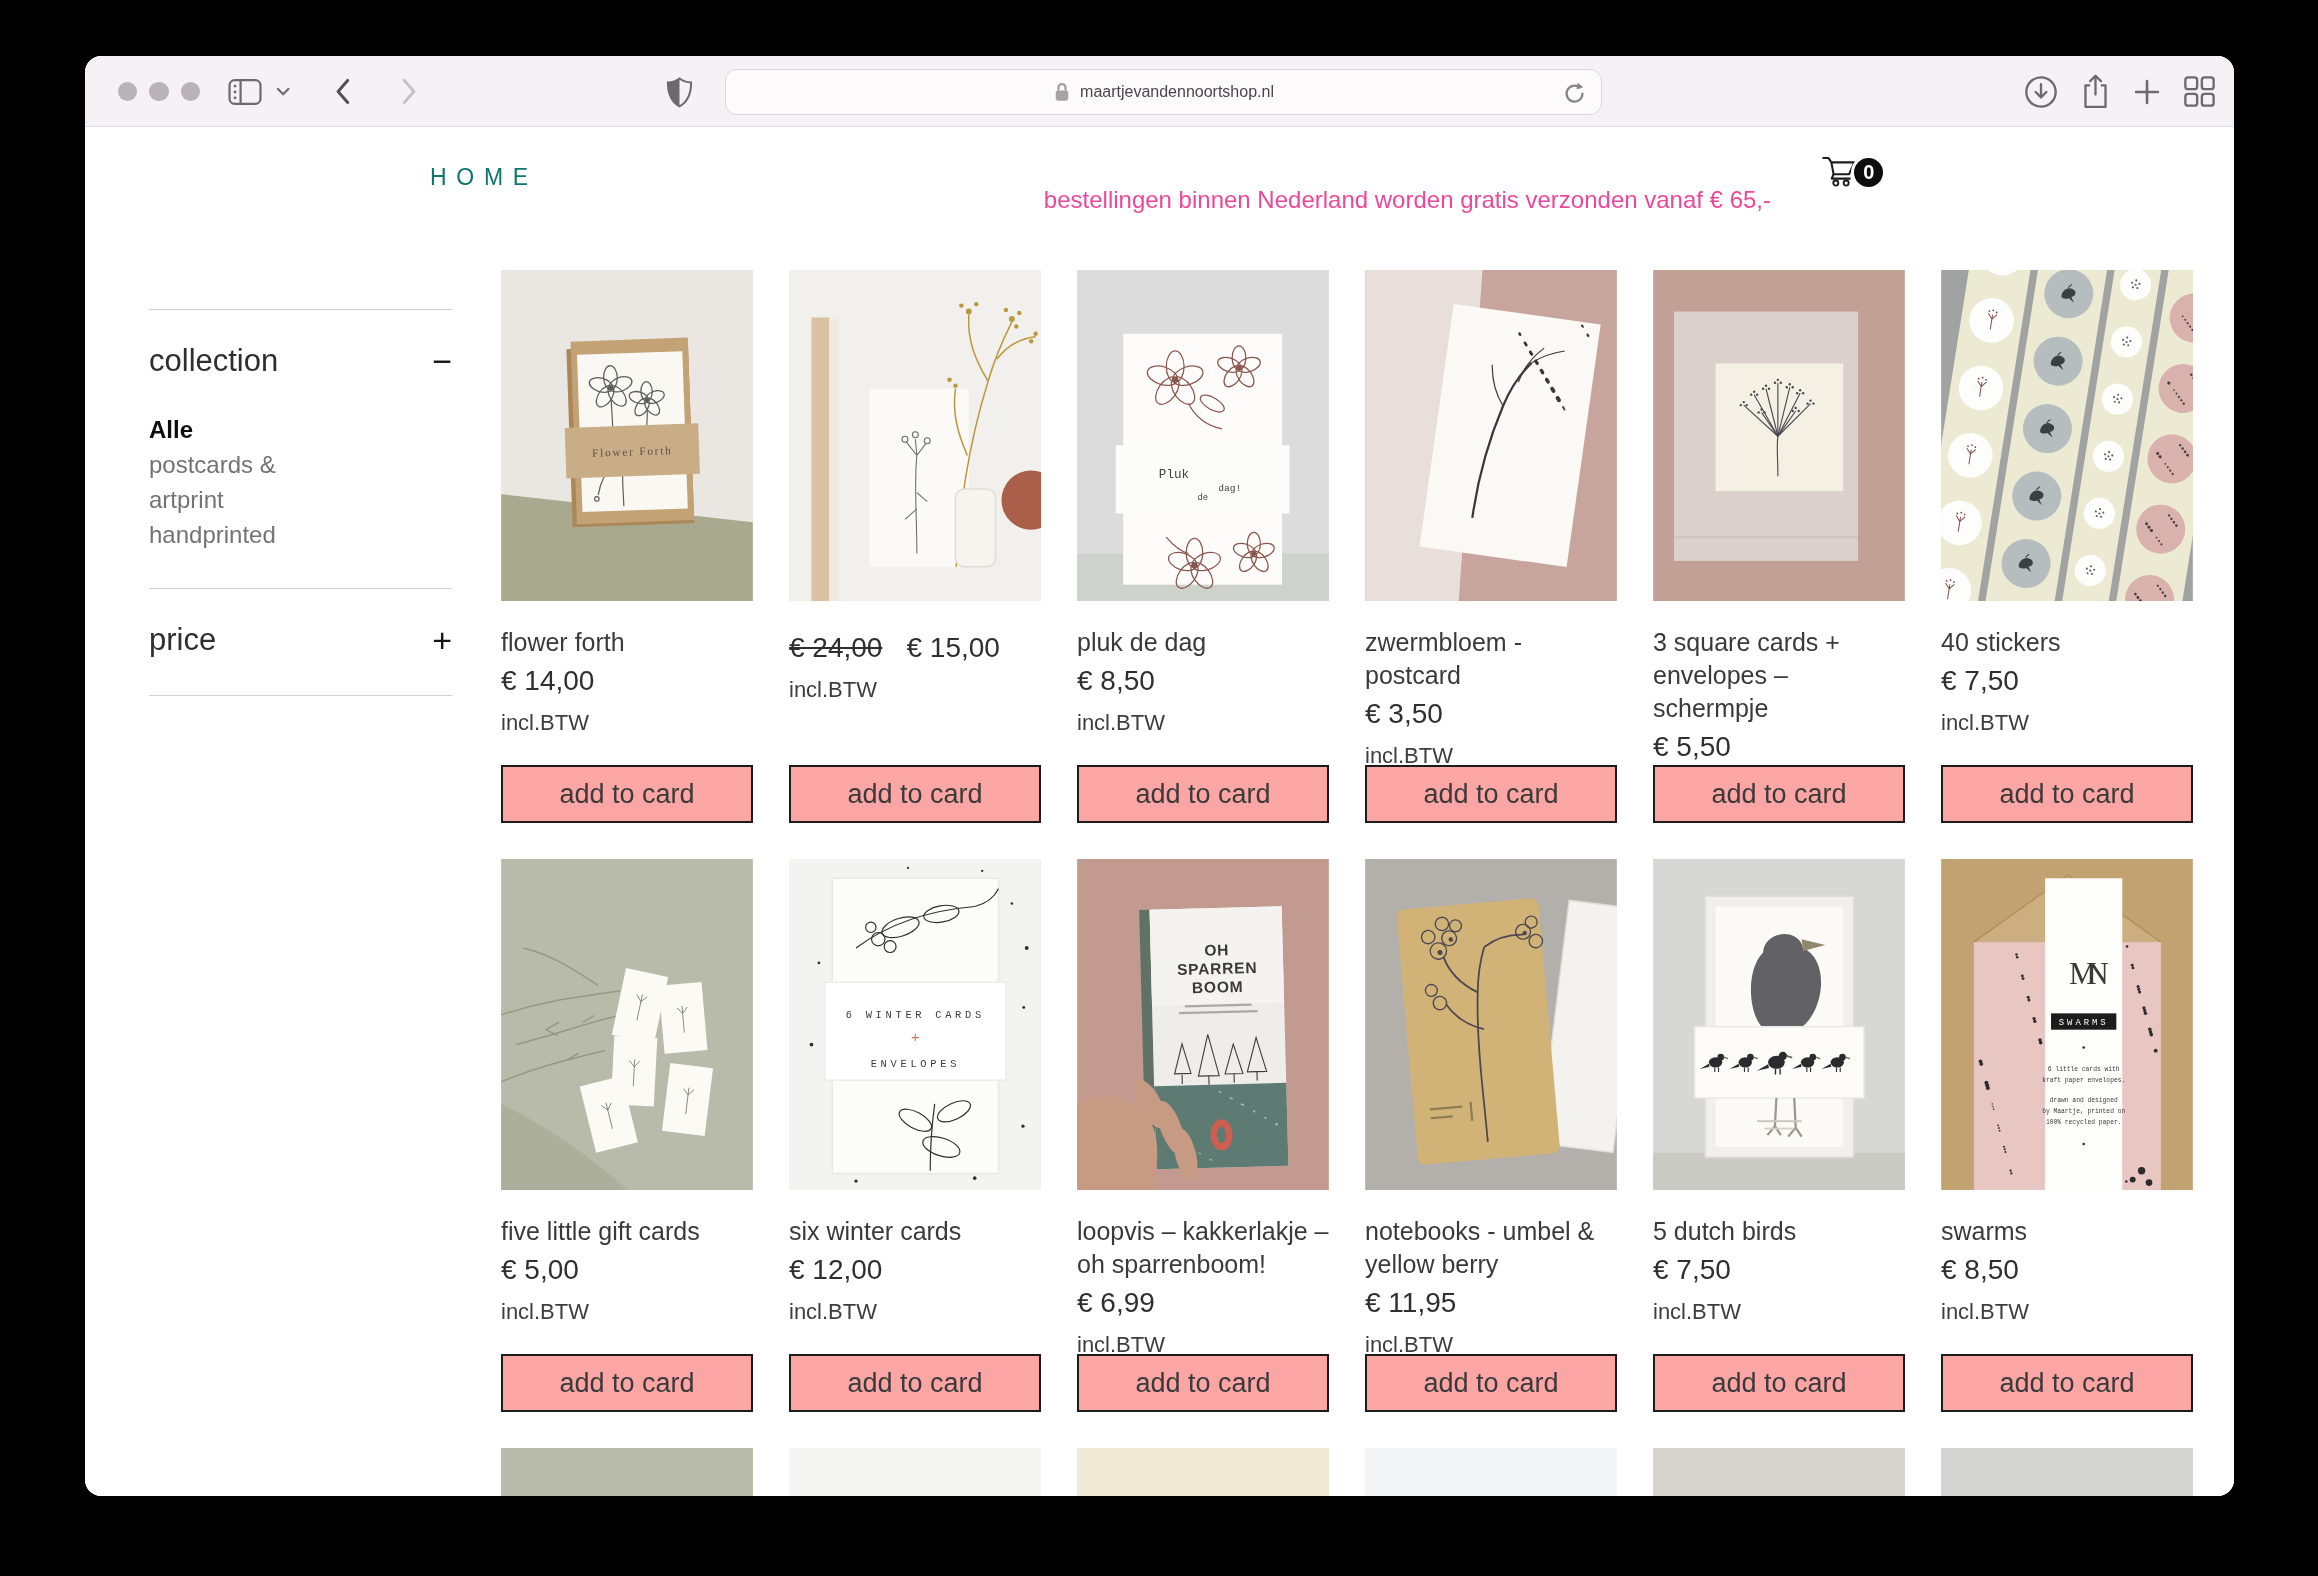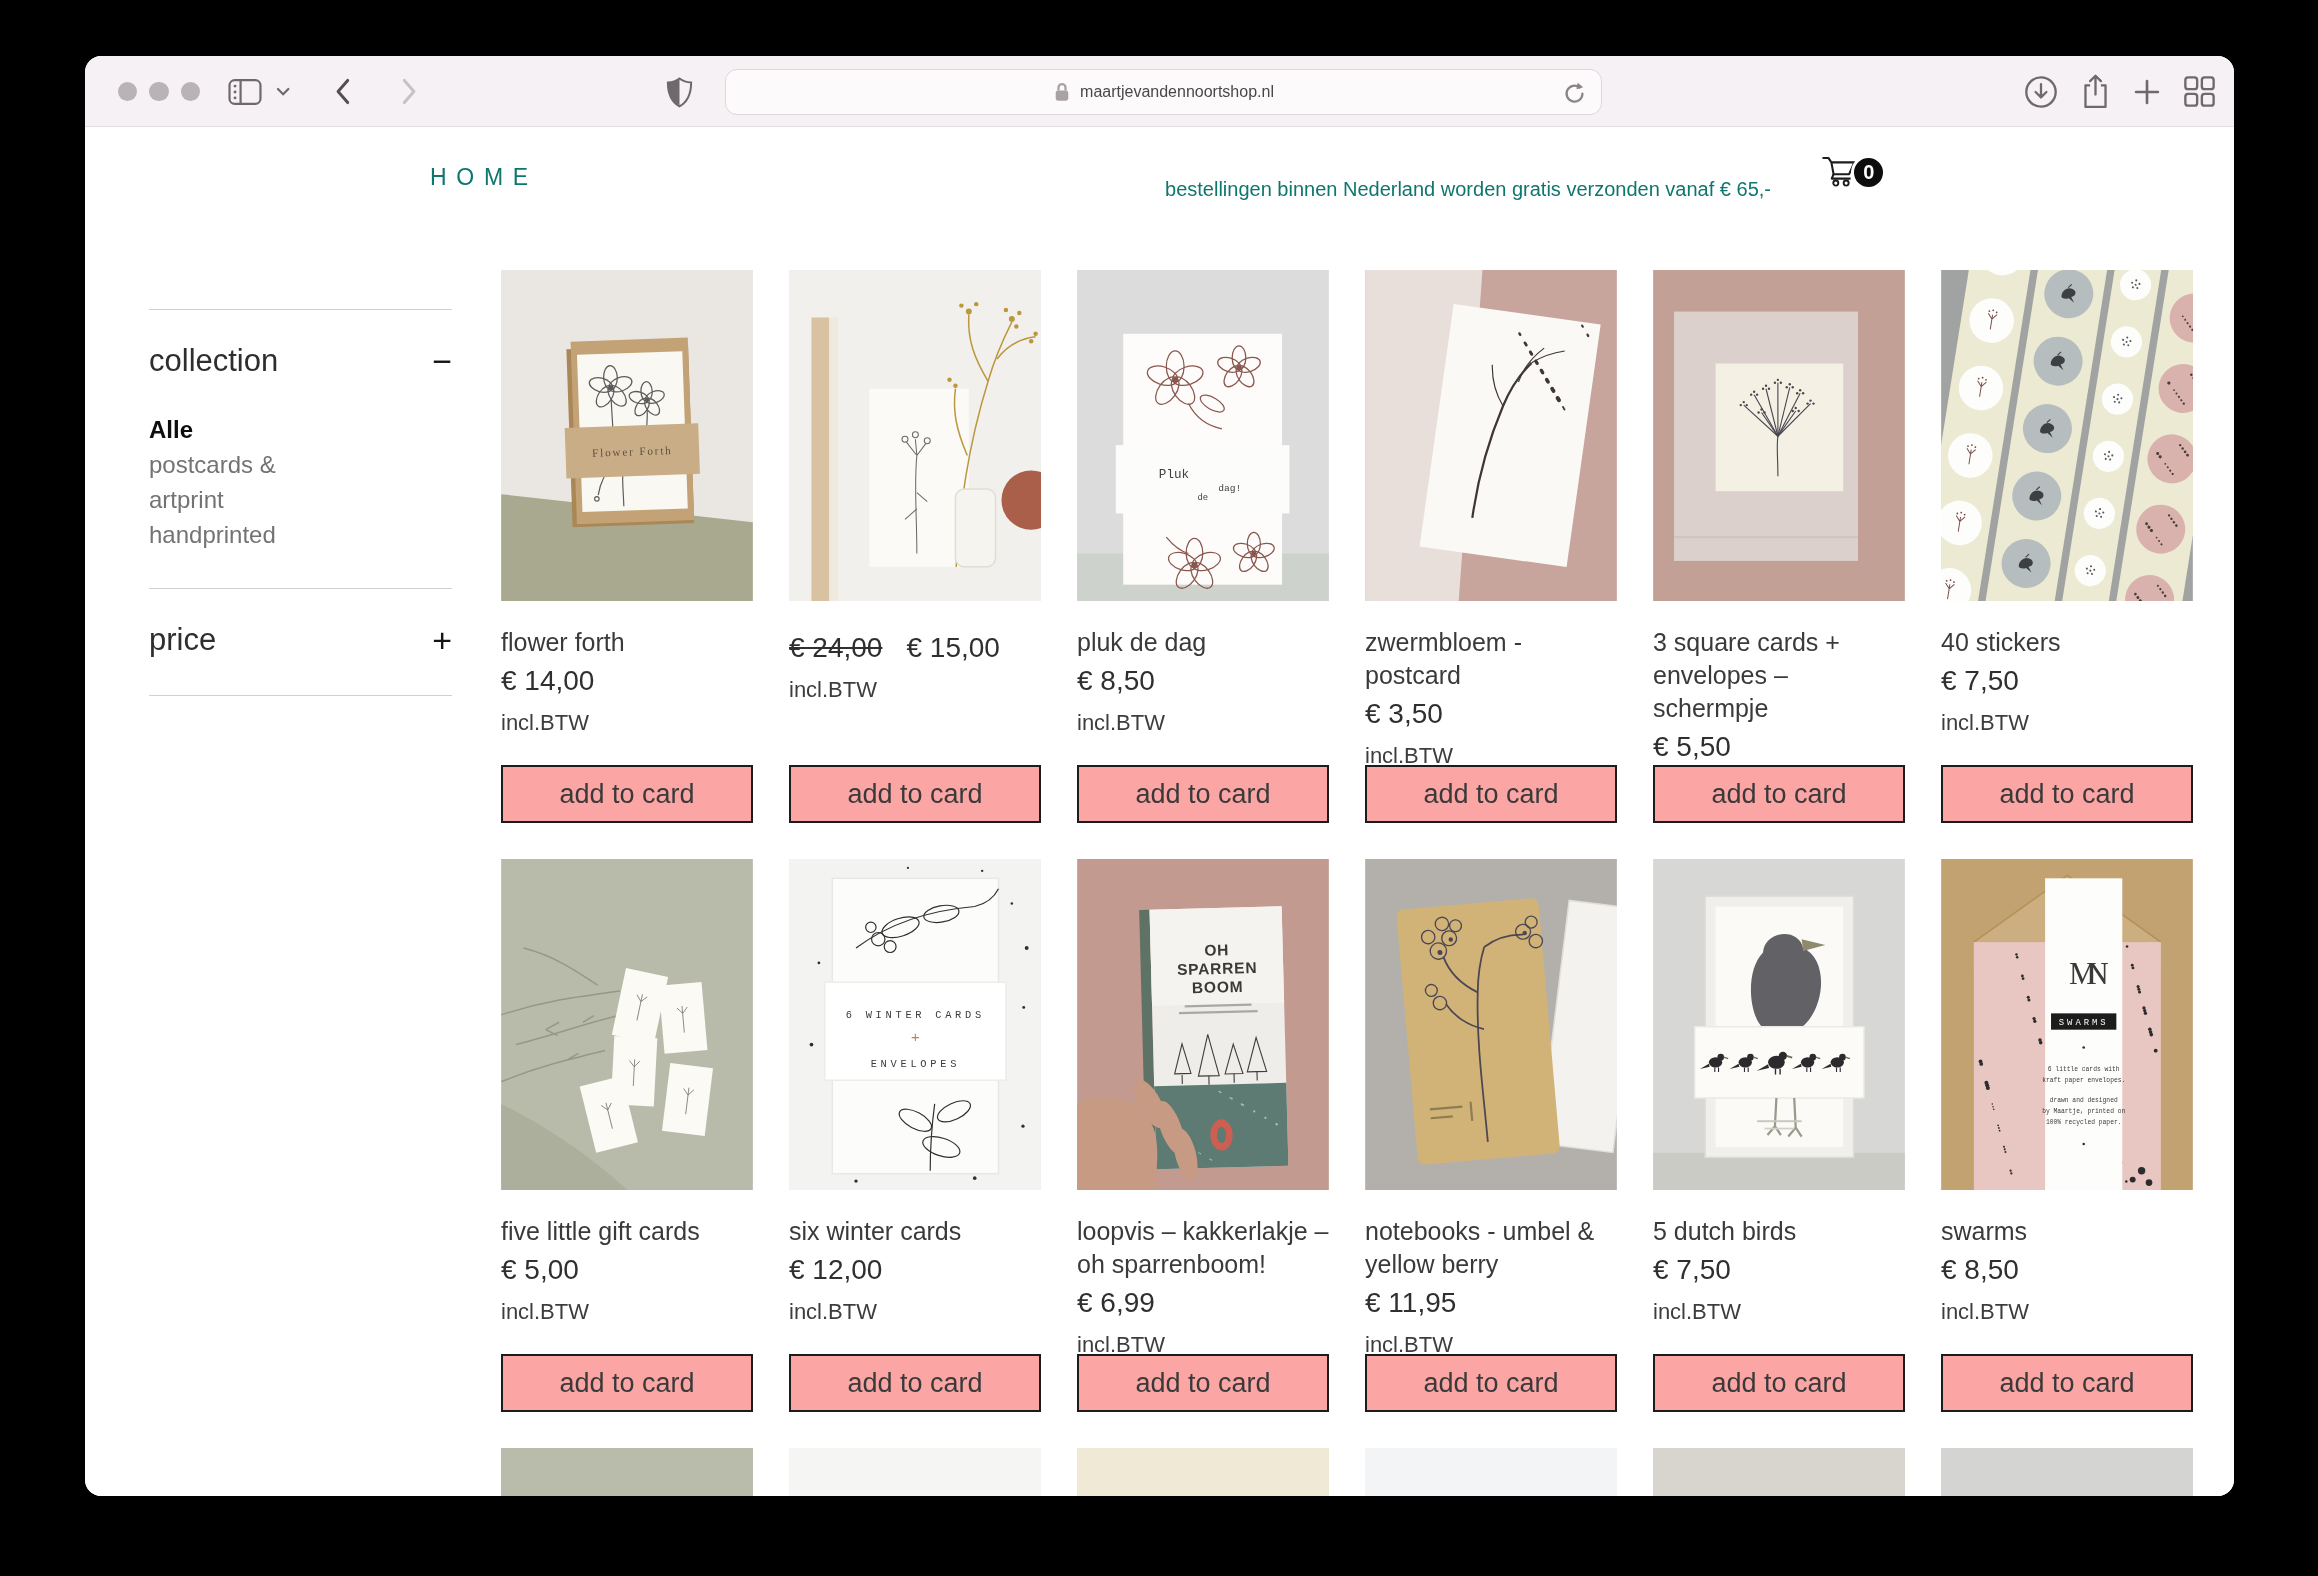--- a/index.html
+++ b/index.html
@@ -17,21 +17,21 @@
   .chrome svg{display:block;}
   .url-bar{position:absolute;left:640px;top:12.6px;width:877px;height:46px;background:#fcfafb;
            border:1.5px solid #dbd6da;border-radius:12px;display:flex;align-items:center;justify-content:center;}
   .url-text{font-size:16px;color:#4b464a;margin-left:9px;}
   .url-refresh{position:absolute;right:13.4px;top:10.4px;}
   .shield-wrap{position:absolute;left:581px;top:21px;}
   .right-icons{position:absolute;right:18px;top:0;height:71px;display:flex;align-items:center;gap:22px;}
   
   .page{position:absolute;left:0;top:71px;width:2149px;height:1369px;background:#fff;overflow:hidden;}
   .home-link{position:absolute;left:345px;top:37px;font-size:23px;letter-spacing:9.7px;color:#0f766e;}
-  .shipping{position:absolute;right:463px;top:51px;font-size:20px;color:#0f766e;}
+  .shipping{position:absolute;right:463px;top:59px;font-size:24px;color:#ec4899;}
   .cart{position:absolute;left:1736px;top:27px;display:flex;align-items:center;}
   .cart-badge{width:35px;height:35px;border-radius:50%;background:#0d0d0d;color:#fff;font-size:20px;
               font-weight:700;display:flex;align-items:center;justify-content:center;margin-left:-6.7px;
               border:3px solid #fff;}
   
   .sidebar{position:absolute;left:64px;top:182px;width:303px;}
   .sb-hr{border:0;border-top:1.5px solid #d2cfd2;margin:0;}
   .sb-head{display:flex;justify-content:space-between;align-items:center;margin-top:33px;}
   .sb-head .sb-title{font-size:31px;color:#2e2e2e;font-weight:400;}
   .sb-toggle{font-size:34px;color:#141414;cursor:pointer;line-height:30px;}

